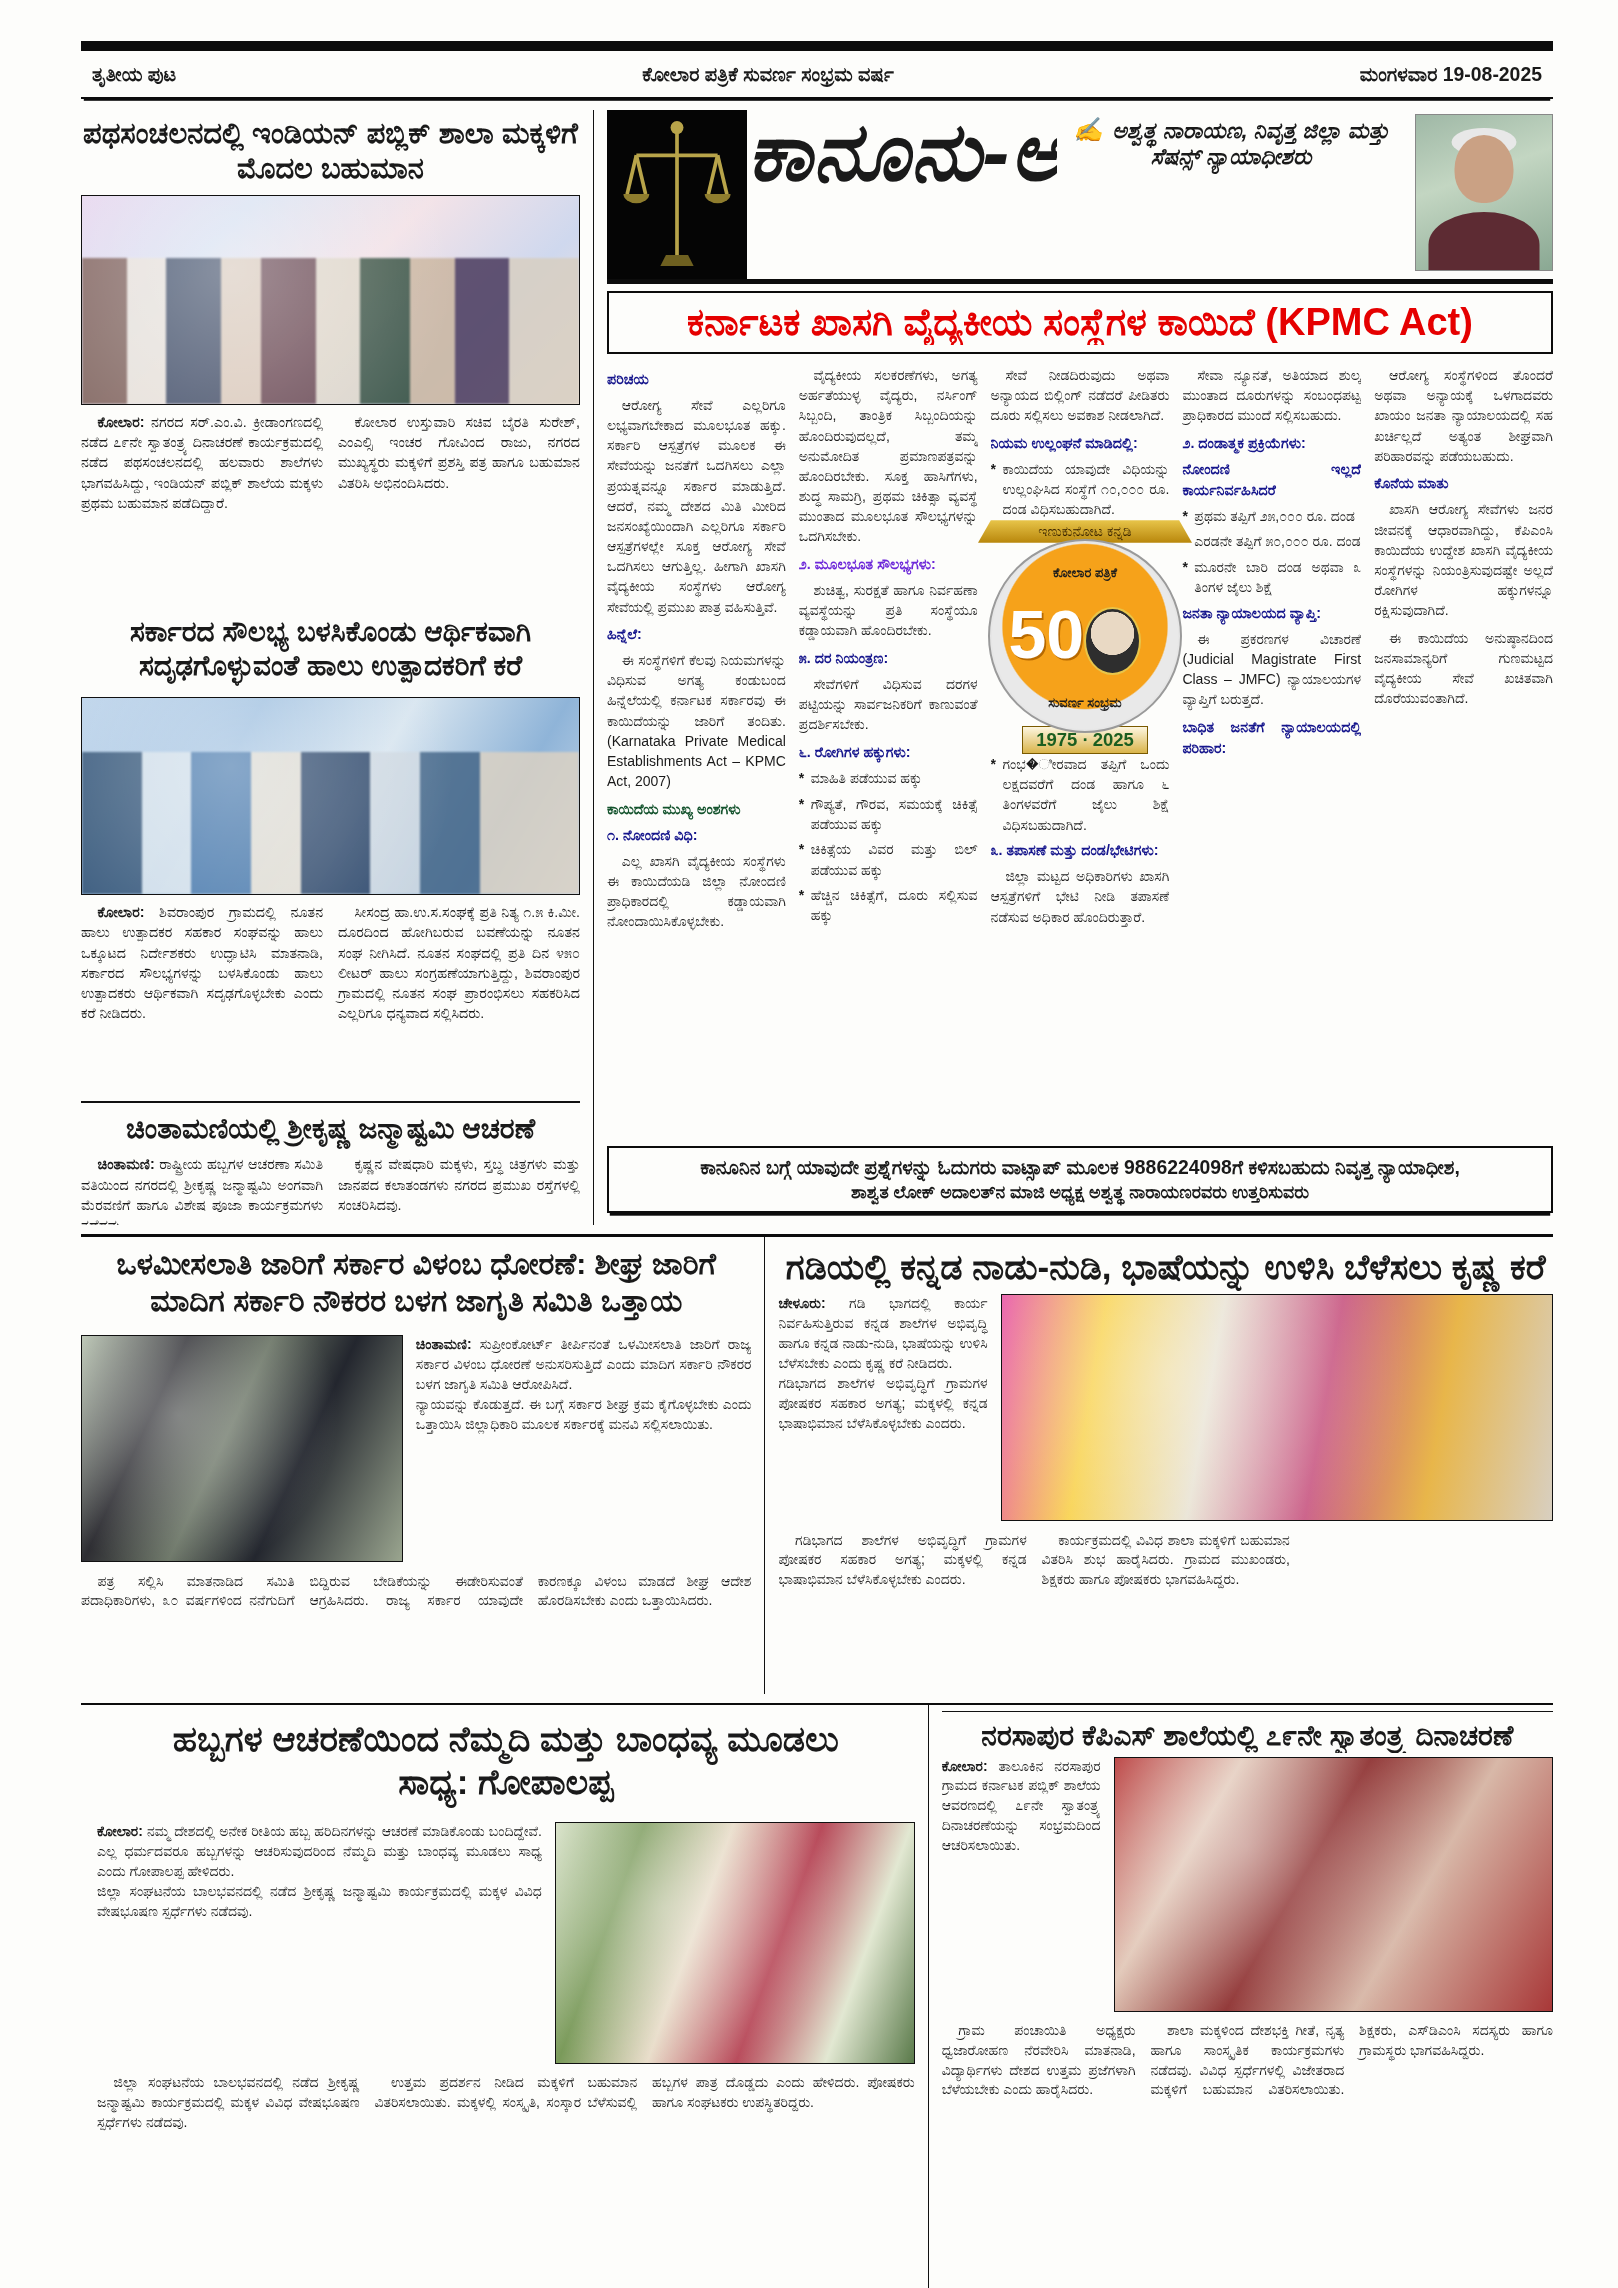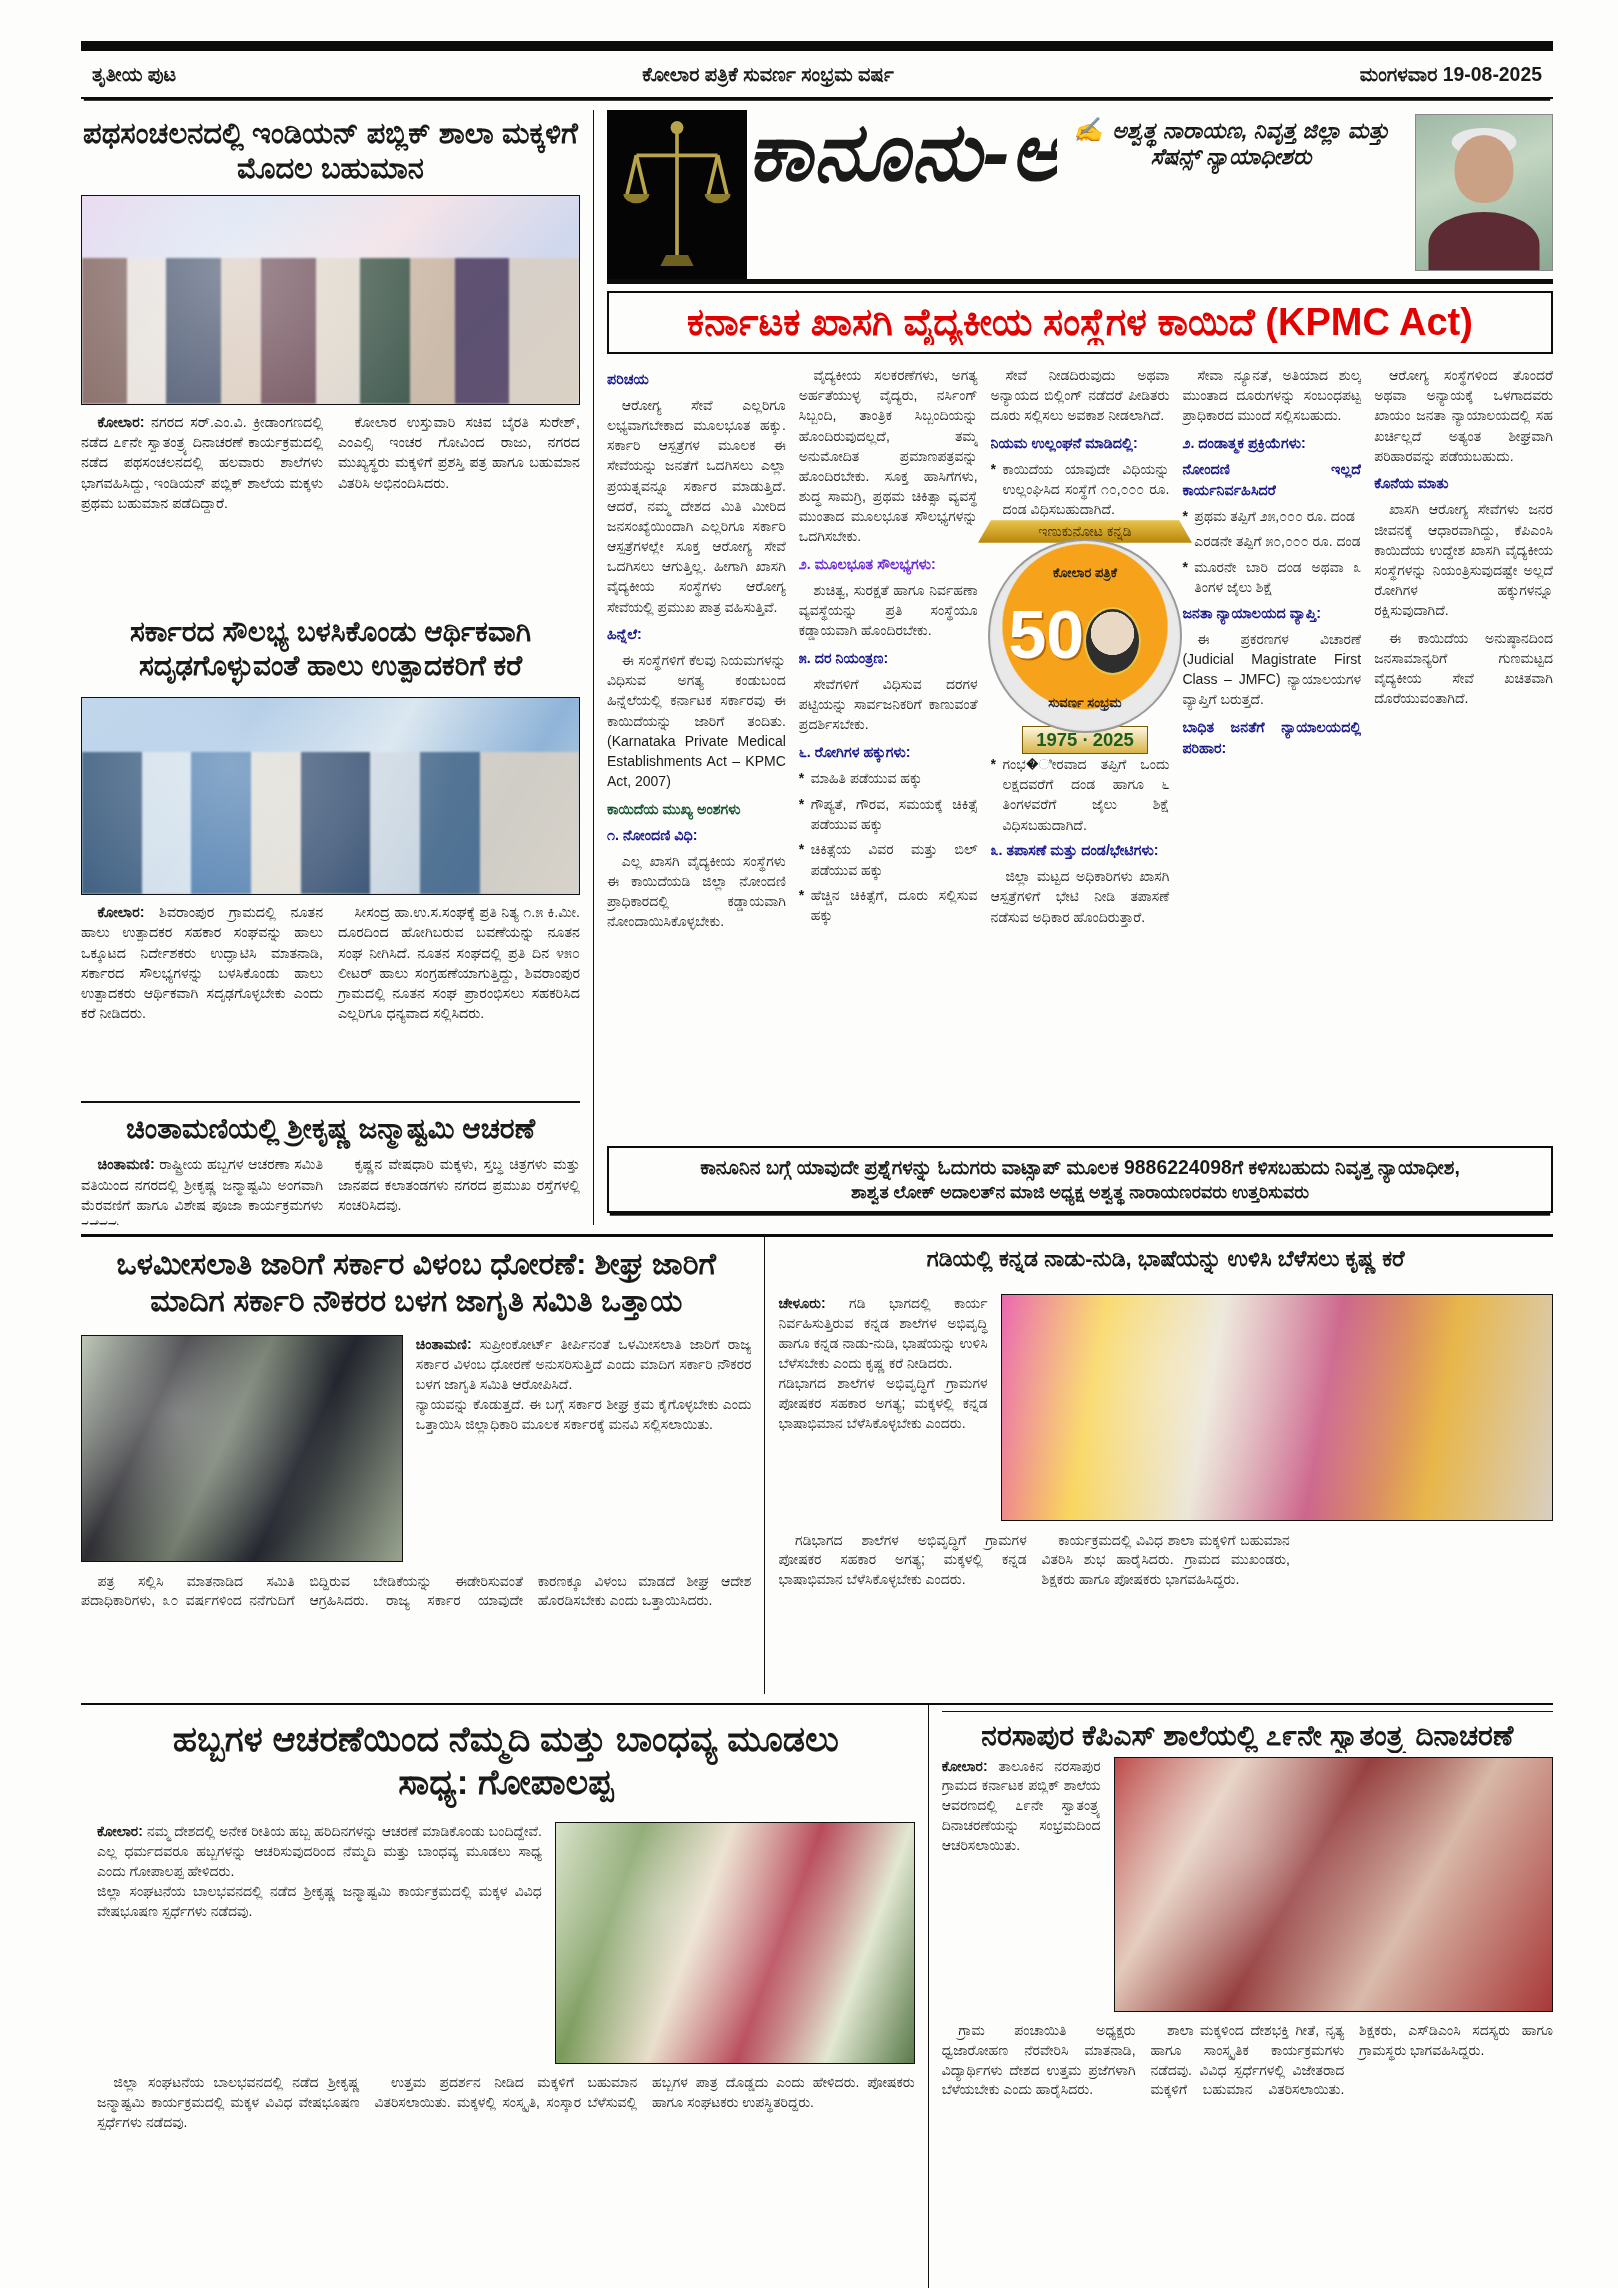--- a/index.html
+++ b/index.html
@@ -97,21 +97,21 @@
   .kpmc-footer{ border:2.8px solid #0c0c0c; margin-top:9.2px; padding:7.4px 5.5px; text-align:center;
     box-shadow:0 5.5px 0 -2.8px #0c0c0c; }
   .kpmc-footer .l1{ font-weight:bold; font-size:19.4px; margin-bottom:3.7px; }
   .kpmc-footer .l2{ font-weight:bold; font-size:17.5px; }
 
   
   .mid-band{ display:flex; border-top:3.7px solid #0c0c0c; margin-top:9.2px; height:460px; }
   .mid-left{ width:46.5%; padding:9.2px 13px 0 0; border-right:1.8px solid #111; overflow:hidden; }
   .mid-right{ flex:1; padding:9.2px 0 0 13px; overflow:hidden; }
   .mid-left h2{ font-size:30px; height:89px; }
-  .mid-right h2{ font-size:22px; height:48px; white-space:nowrap; }
+  .mid-right h2{ font-size:35px; height:48px; white-space:nowrap; }
   .mid-row{ display:flex; gap:13px; }
   .photo-d{ width:48%; height:227px; flex:none;
     background:linear-gradient(115deg,#b9c4b2 0%,#2e2e33 25%,#6b7566 45%,#23262e 65%,#9aa58f 100%); }
   .photo-e{ flex:1; height:227px;
     background:linear-gradient(100deg,#e858a8 0%,#f8d14a 18%,#e8e2d2 38%,#c95a84 58%,#e8b64a 78%,#d8cfc0 100%); }
   .mid-txt{ flex:1; font-size:14px; line-height:1.42; text-align:justify; overflow:hidden; overflow-wrap:anywhere; height:227px; }
   .mid-txt-left{ width:27%; flex:none; }
   .cols3{ column-count:3; column-gap:14.8px; font-size:14px; line-height:1.42; text-align:justify;
     overflow:hidden; overflow-wrap:anywhere; margin-top:9.2px; }
   .mid-left .cols3{ height:118px; } .mid-right .cols3{ height:155px; }

